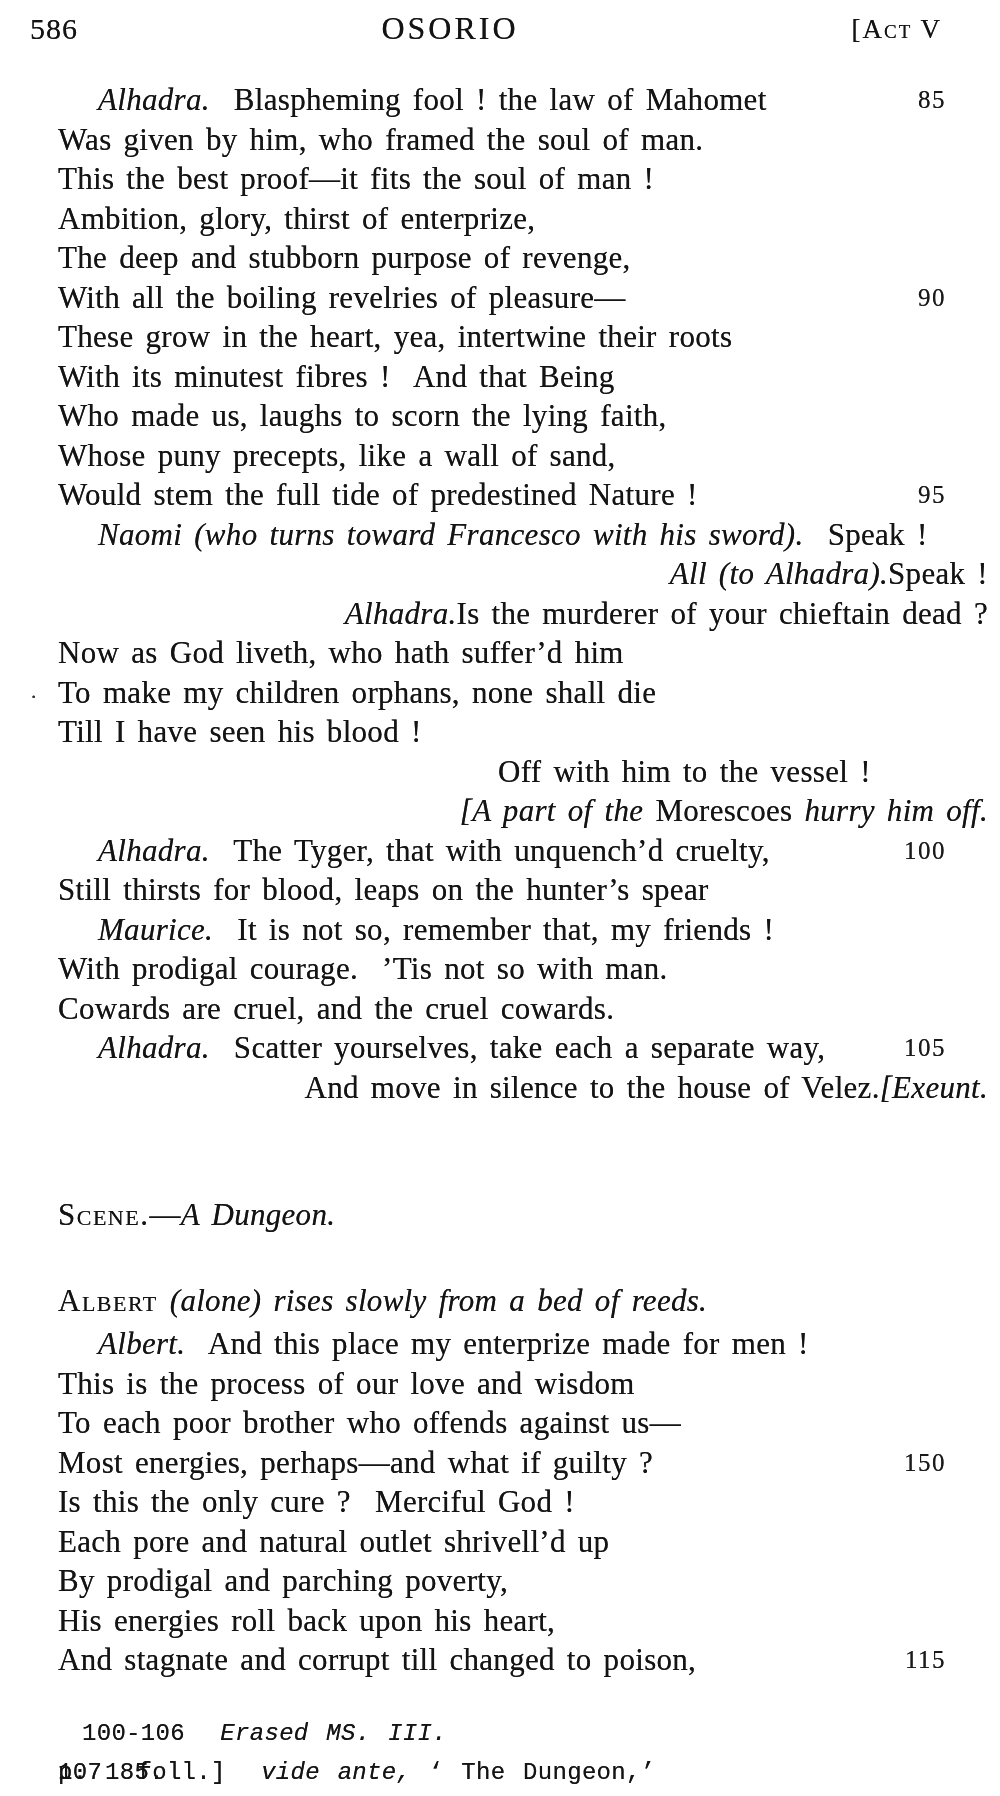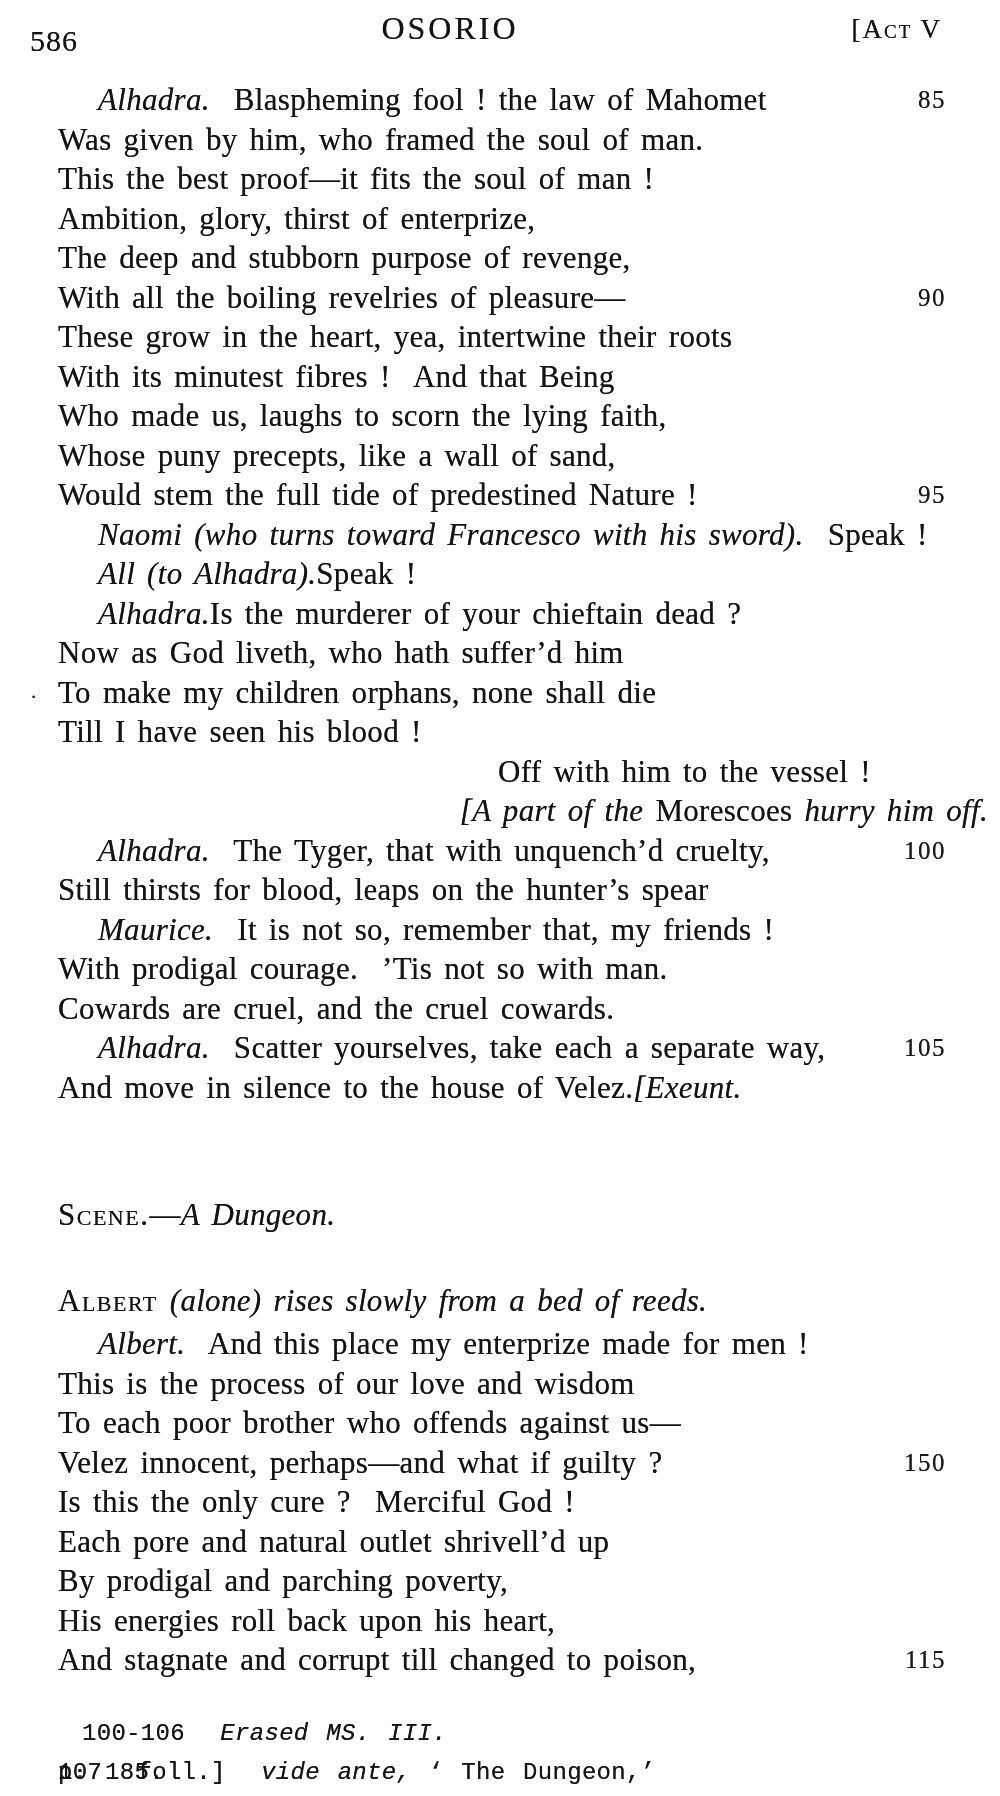--- a/index.html
+++ b/index.html
@@ -9,32 +9,32 @@
     width:1000px;height:1796px;
     margin:0 auto;
     background:#ffffff;
     color:#141414;
     font-family:"Liberation Serif","DejaVu Serif",serif;
     overflow:hidden;
     text-shadow:0 0 0.45px rgba(10,10,10,0.75);
   }
   
   .header{position:relative;height:54px;}
-  .header .pagenum{position:absolute;left:30px;top:24px;font-size:30px;letter-spacing:1px;}
+  .header .pagenum{position:absolute;left:30px;top:12px;font-size:30px;letter-spacing:1px;}
   .header .title{position:absolute;left:450px;top:10px;transform:translateX(-50%);
                  font-size:32px;letter-spacing:3px;}
   .header .act{position:absolute;right:58px;top:14px;font-size:27px;
                font-variant:small-caps;letter-spacing:2px;}
   
   .body{margin-top:26px;padding-left:58px;width:930px;}
   .line{position:relative;height:39.5px;line-height:39.5px;font-size:31px;
         letter-spacing:0.3px;word-spacing:4px;}
   .line span{white-space:pre;}
   .line.indent{text-indent:40px;}
-  .line.split{display:flex;justify-content:flex-start;text-indent:0;}
+  .line.split{display:flex;justify-content:flex-end;text-indent:0;}
   .line.split.indent .part-left{padding-left:40px;}
   .line.rightal{text-align:right;}
   .seg-i{font-style:italic;}
   .seg-sc{font-variant:small-caps;letter-spacing:1.5px;}
   .seg-g{display:inline-block;width:48px;}
   .lnum{position:absolute;right:42px;top:7px;font-size:25px;line-height:25px;
         letter-spacing:1.5px;color:#1a1a1a;}
   .scene,.direction{}
   .scene{font-size:31px;}
   .direction .seg-i{font-style:italic;}
@@ -86,21 +86,21 @@
       <div class="line indent"><span class="seg-i">Alhadra.</span><span class="seg-r">  Scatter yourselves, take each a separate way,</span><span class="lnum">105</span></div>
       <div class="line split">
         <span class="part-left"><span class="seg-r">And move in silence to the house of Velez.</span></span>
         <span class="part-right"><span class="seg-i">[Exeunt.</span></span>
       </div>
       <div class="line scene" style="margin-top: 88px;"><span class="seg-sc">Scene.</span><span class="seg-r">—</span><span class="seg-i">A Dungeon.</span></div>
       <div class="line direction" style="margin-top: 46px;"><span class="seg-sc">Albert</span><span class="seg-i"> (alone) rises slowly from a bed of reeds.</span></div>
       <div class="line indent" style="margin-top: 4px;"><span class="seg-i">Albert.</span><span class="seg-r">  And this place my enterprize made for men !</span></div>
       <div class="line"><span class="seg-r">This is the process of our love and wisdom</span></div>
       <div class="line"><span class="seg-r">To each poor brother who offends against us—</span></div>
-      <div class="line"><span class="seg-r">Velez innocent, perhaps—and what if guilty ?</span><span class="lnum">150</span></div>
+      <div class="line"><span class="seg-r">Most energies, perhaps—and what if guilty ?</span><span class="lnum">150</span></div>
       <div class="line"><span class="seg-r">Is this the only cure ?  Merciful God !</span></div>
       <div class="line"><span class="seg-r">Each pore and natural outlet shrivell’d up</span></div>
       <div class="line"><span class="seg-r">By prodigal and parching poverty,</span></div>
       <div class="line"><span class="seg-r">His energies roll back upon his heart,</span></div>
       <div class="line"><span class="seg-r">And stagnate and corrupt till changed to poison,</span><span class="lnum">115</span></div>
       <div class="line footnote fn-first" style="margin-top: 34px;"><span class="seg-r">100-106  </span><span class="seg-i">Erased MS. III.</span><span class="seg-g"></span><span class="seg-r">107  foll.]  </span><span class="seg-i">vide ante,</span><span class="seg-r"> ‘ The Dungeon,’</span></div>
       <div class="line footnote"><span class="seg-r">p. 185.</span></div>
     </div>
 </div>
 

